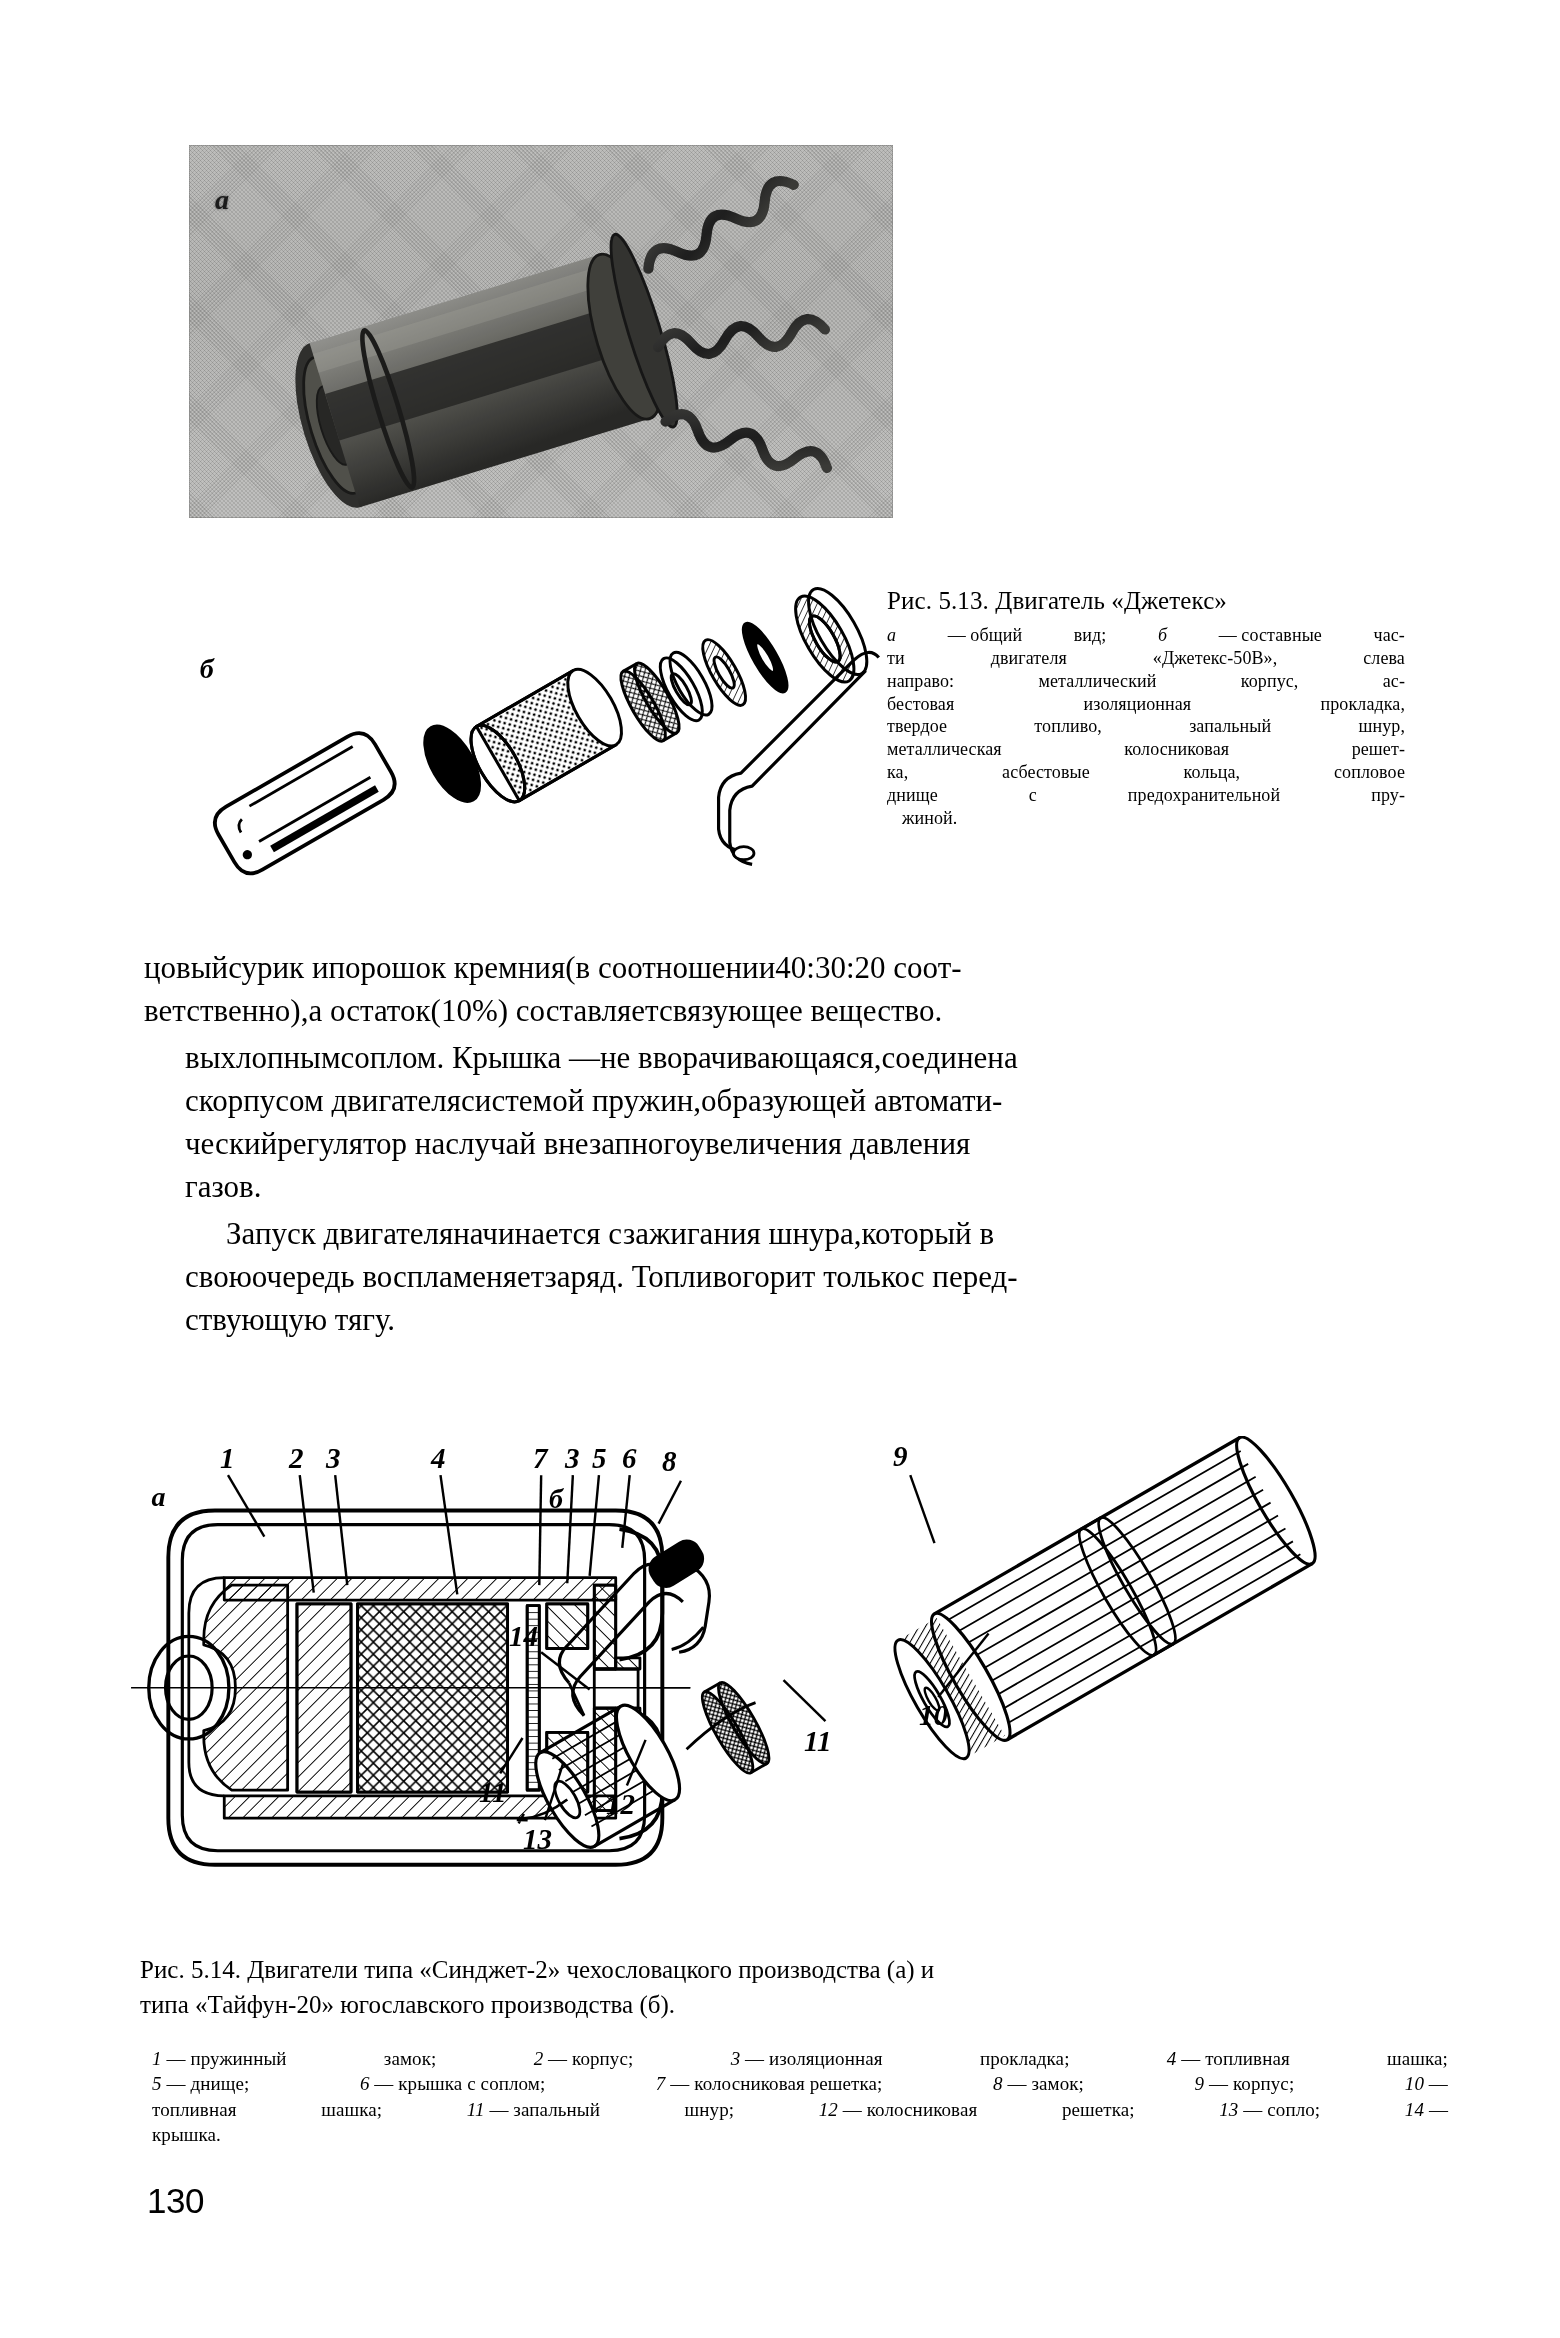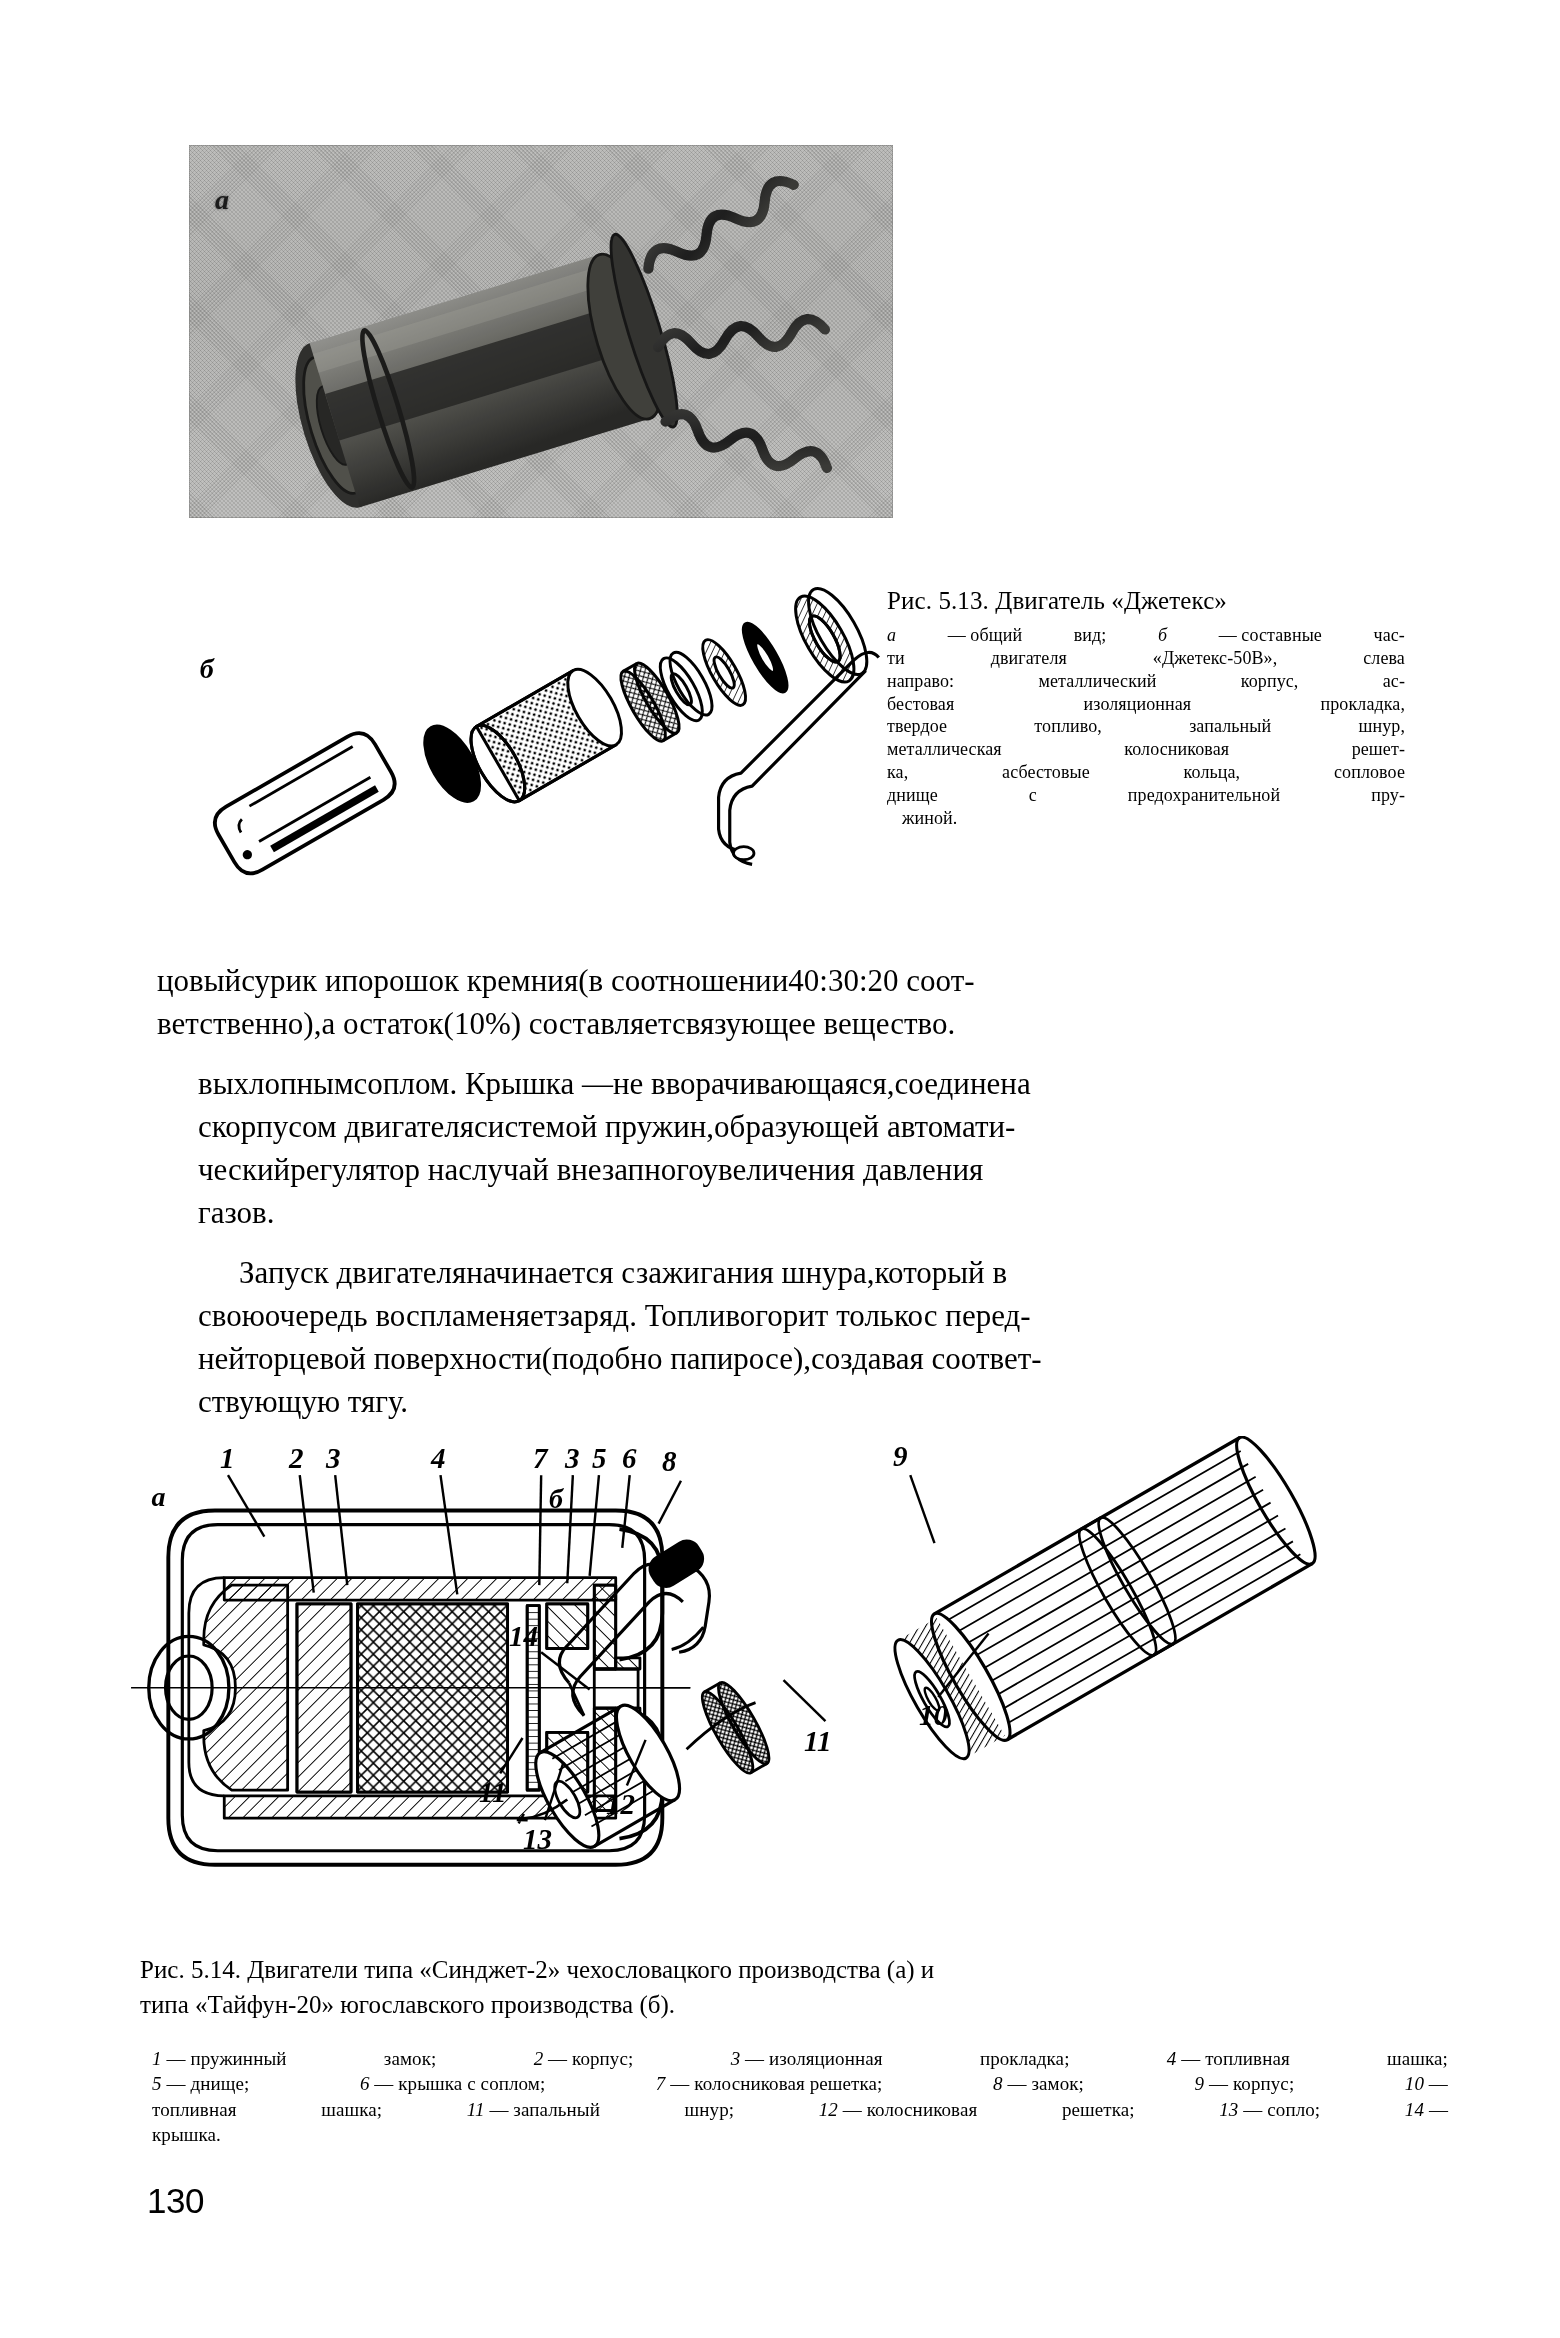--- a/index.html
+++ b/index.html
@@ -46,21 +46,21 @@
   .cap513 .body .it{font-style:italic;}
   .cap513 .body div{white-space:nowrap;}
   .cap513 .body .last{padding-left:15px;}
 
   
   .bodytext{
     position:absolute;left:140px;top:942px;width:1291px;
     font-size:31px;line-height:43px;font-family:"Liberation Serif",serif;
     text-align:justify;
   }
-  .bodytext p{margin:17px;}
+  .bodytext p{margin:4px;}
   .bodytext p.ind{text-indent:41px;}
   .bodytext .ln{
     display:block;white-space:nowrap;
   }
   .just{
     display:flex;justify-content:space-between;white-space:nowrap;
   }
 
   
   .fig514{position:absolute;left:131px;top:1436px;width:1305px;height:494px;}
@@ -324,26 +324,20 @@
         <span>с</span><span>зажигания</span>
         <span>шнура,</span><span>который</span>
         <span>в</span>
       </span>
       <span class="ln just">
         <span>свою</span><span>очередь</span>
         <span>воспламеняет</span><span>заряд.</span>
         <span>Топливо</span><span>горит</span>
         <span>только</span><span>с</span>
         <span>перед-</span>
-      </span>
-      <span class="ln just">
-        <span>ней</span><span>торцевой</span>
-        <span>поверхности</span><span>(подобно</span>
-        <span>папиросе),</span><span>создавая</span>
-        <span>соответ-</span>
       </span>
       <span class="ln">ствующую тягу.</span>
     </p>
   </div>
 
   <div class="fig514">
 
     
     <span class="num" style="left:89px;top:5.6px">1</span>
     <span class="num" style="left:158px;top:5.6px">2</span>

